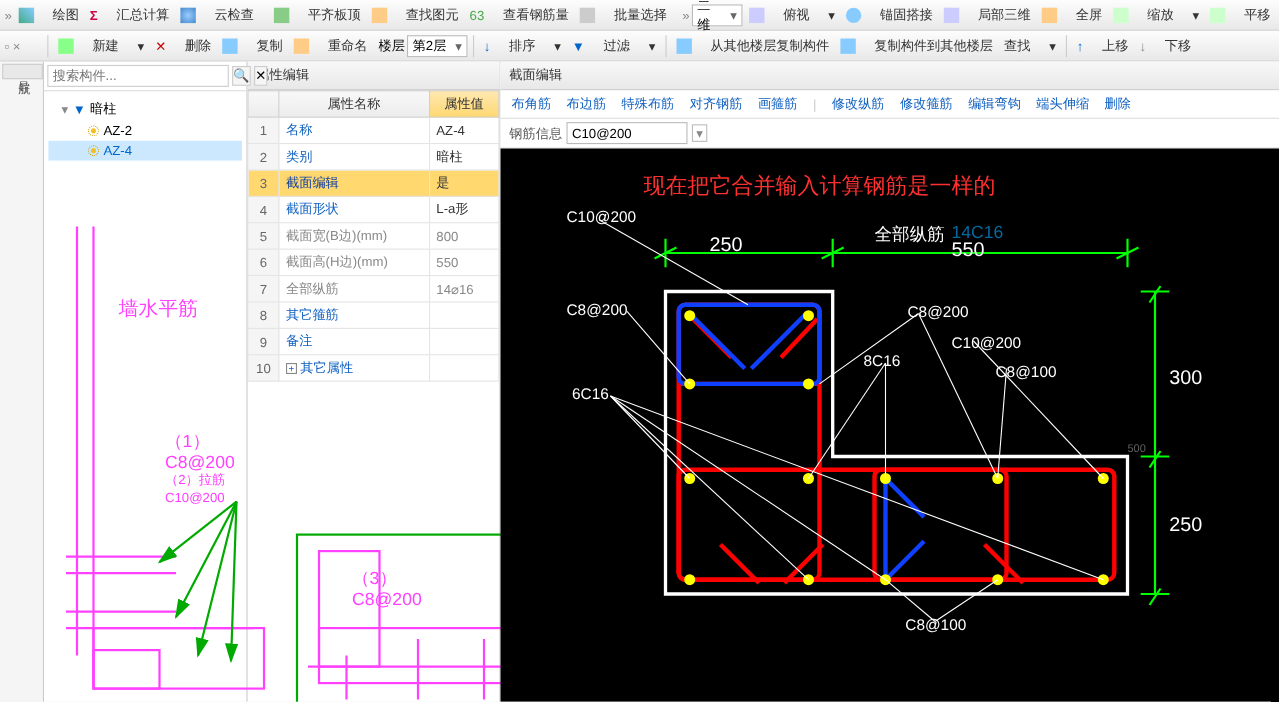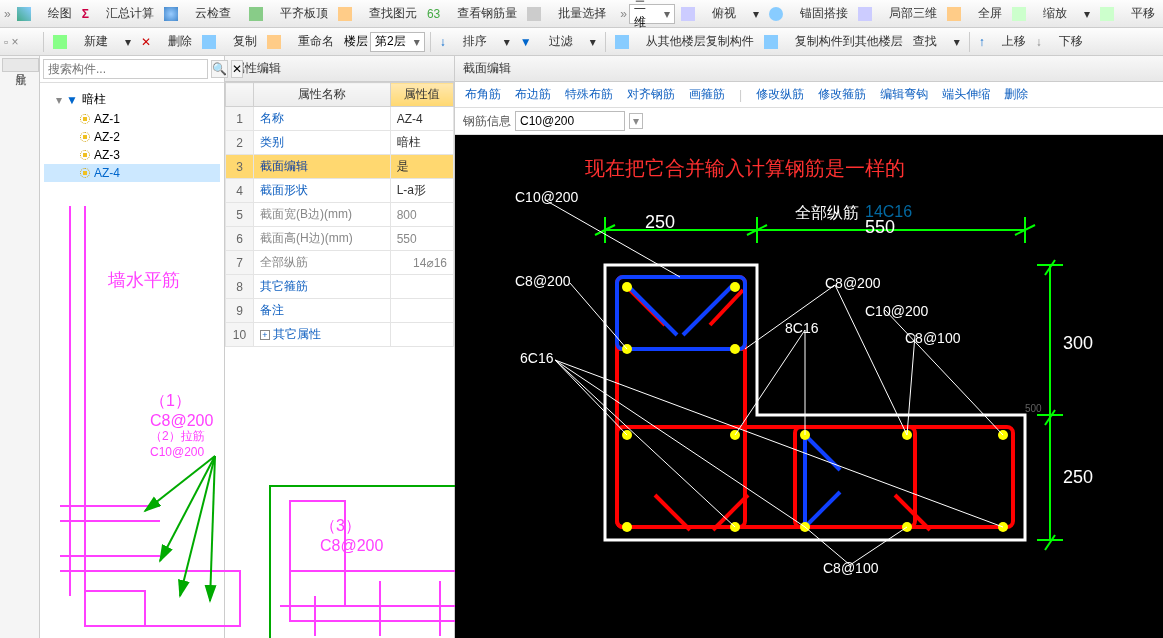--- a/index.html
+++ b/index.html
@@ -165,29 +165,21 @@
       <span class="ic-s">✕</span>
     </div>
     <div class="tree">
       <div class="node">
           <span style="color:#888">▾</span>
           <span style="color:#06c">▼</span>
           <span>暗柱</span>
         </div>
       <div class="leaf">
           <span class="gear"></span>
-          <span>AZ-1</span>
-        </div>
-      <div class="leaf">
-          <span class="gear"></span>
           <span>AZ-2</span>
-        </div>
-      <div class="leaf">
-          <span class="gear"></span>
-          <span>AZ-3</span>
         </div>
       <div class="leaf sel">
           <span class="gear"></span>
           <span style="color:#06c">AZ-4</span>
         </div>
     </div>
 
     <svg class="ov" width="460" height="460" style="top:140px;left:0">
 
       <line x1="30" y1="10" x2="30" y2="400" stroke="#ff40ff" stroke-width="2"></line>
@@ -261,21 +253,21 @@
             <td style="color: rgb(136, 136, 136);">800</td>
           </tr>
           <tr>
             <td class="rownum">6</td>
             <td class="name dim">截面高(H边)(mm)</td>
             <td style="color: rgb(136, 136, 136);">550</td>
           </tr>
           <tr>
             <td class="rownum">7</td>
             <td class="name dim">全部纵筋</td>
-            <td style="color: rgb(136, 136, 136); text-align: right;">14⌀16</td>
+            <td style="color: rgb(136, 136, 136);">14⌀16</td>
           </tr>
           <tr>
             <td class="rownum">8</td>
             <td class="name">其它箍筋</td>
             <td style="color: rgb(51, 51, 51);"></td>
           </tr>
           <tr>
             <td class="rownum">9</td>
             <td class="name">备注</td>
             <td style="color: rgb(51, 51, 51);"></td>

